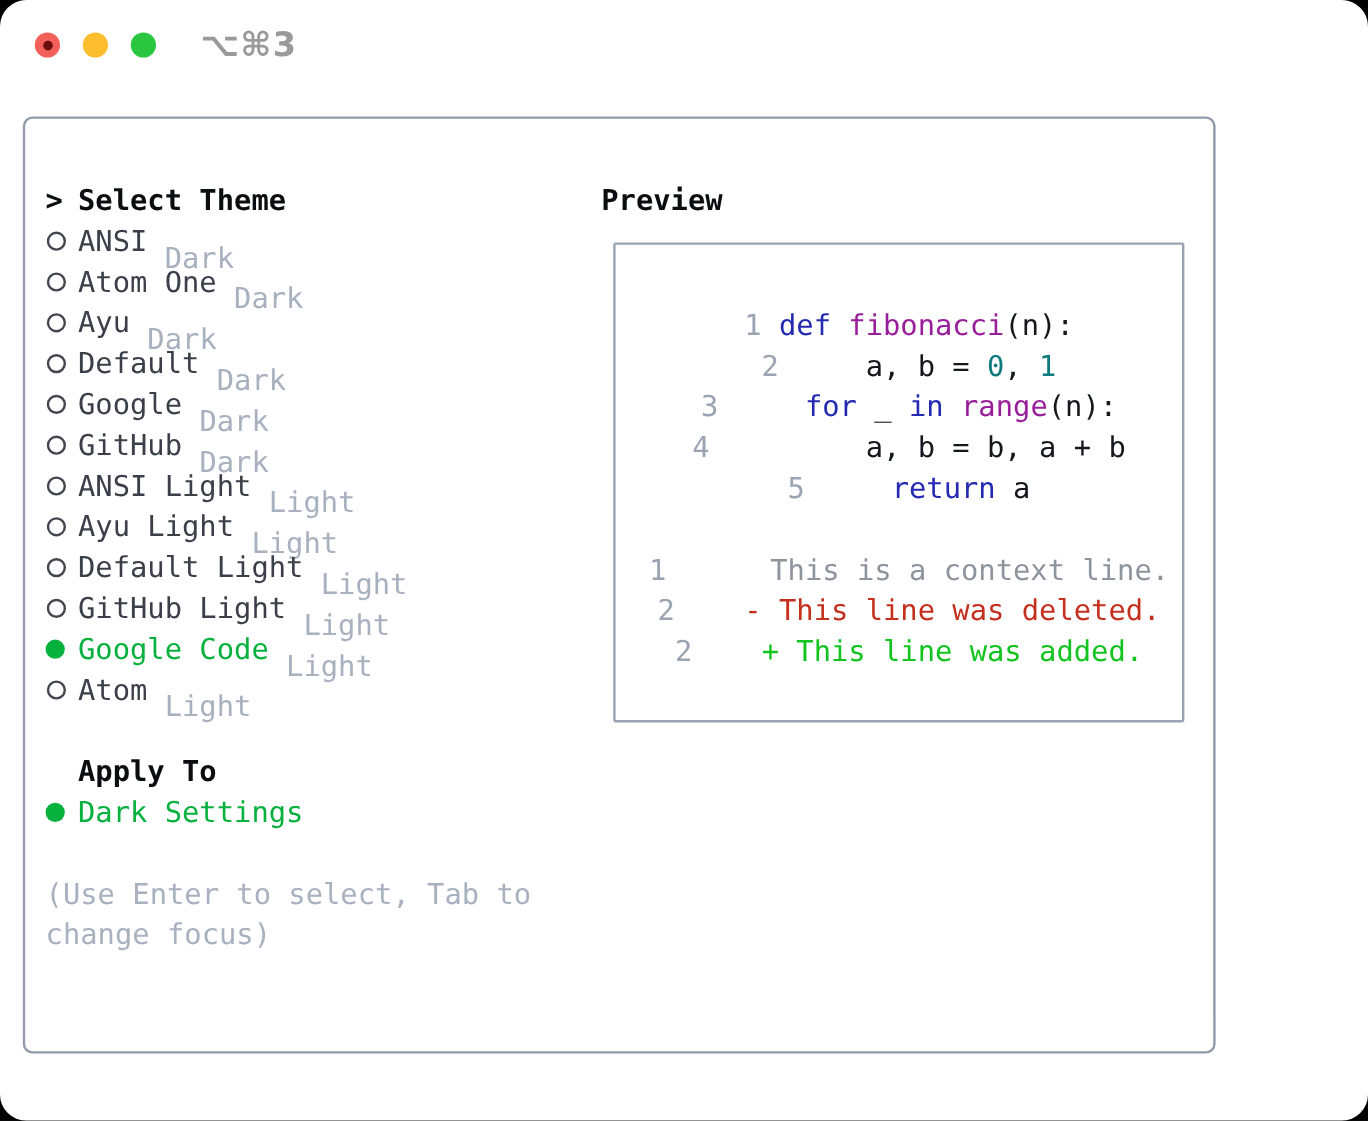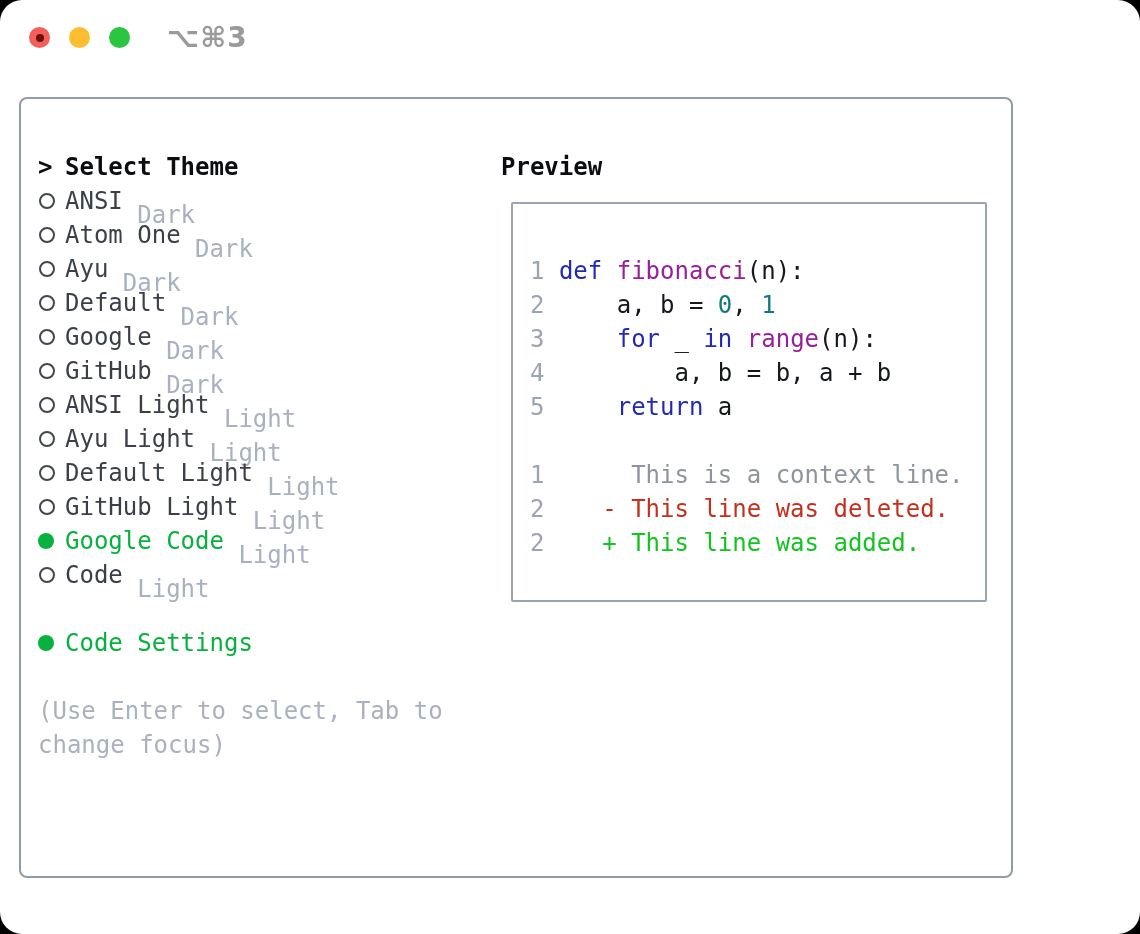--- a/index.html
+++ b/index.html
@@ -30,21 +30,21 @@
   .dot{width:16px;height:16px;border-radius:50%;background:var(--c-sel);margin-left:0px;}
   .hdr{font-weight:bold;color:#0b0d10;}
   .item-name{color:#3a3f49;}
   .item-name.selected{color:var(--c-sel);}
   .variant{color:#a8b1bf;margin-top:28px;}
   .hint{color:#a8b1bf;}
   .spacer{height:34px;}
   
   .preview-hdr{position:absolute;left:480px;top:51px;}
   .preview-box{position:absolute;left:490px;top:103px;width:476px;height:400px;
-    border:2px solid #9aa3b2;border-radius:2px;background:#fff;box-sizing:border-box;}
+    border:2px solid #9aa3b2;border-radius:2px;background:#fff;box-sizing:border-box;text-align:center;}
   .code{padding:50px 0 0 17px;font-size:24px;line-height:34px;white-space:pre;}
   .code div{height:34px;}
   .tok-num{color:#9aa4b2;}
   .tok-kw{color:var(--c-kw);}
   .tok-fn{color:var(--c-fn);}
   .tok-lit{color:var(--c-lit);}
   .tok-pl{color:#14171c;}
   .tok-ctx{color:#8d949e;}
   .tok-del{color:var(--c-del);}
   .tok-add{color:var(--c-add);}
@@ -69,23 +69,24 @@
         <div class="row"><span class="marker"><span class="ring"></span></span><span class="item-name">Atom One</span><span class="variant"> Dark</span></div>
         <div class="row"><span class="marker"><span class="ring"></span></span><span class="item-name">Ayu</span><span class="variant"> Dark</span></div>
         <div class="row"><span class="marker"><span class="ring"></span></span><span class="item-name">Default</span><span class="variant"> Dark</span></div>
         <div class="row"><span class="marker"><span class="ring"></span></span><span class="item-name">Google</span><span class="variant"> Dark</span></div>
         <div class="row"><span class="marker"><span class="ring"></span></span><span class="item-name">GitHub</span><span class="variant"> Dark</span></div>
         <div class="row"><span class="marker"><span class="ring"></span></span><span class="item-name">ANSI Light</span><span class="variant"> Light</span></div>
         <div class="row"><span class="marker"><span class="ring"></span></span><span class="item-name">Ayu Light</span><span class="variant"> Light</span></div>
         <div class="row"><span class="marker"><span class="ring"></span></span><span class="item-name">Default Light</span><span class="variant"> Light</span></div>
         <div class="row"><span class="marker"><span class="ring"></span></span><span class="item-name">GitHub Light</span><span class="variant"> Light</span></div>
         <div class="row"><span class="marker"><span class="dot"></span></span><span class="item-name selected">Google Code</span><span class="variant"> Light</span></div>
-        <div class="row"><span class="marker"><span class="ring"></span></span><span class="item-name">Code</span><span class="variant"> Light</span></div>
+        <div class="row"><span class="marker"><span class="ring"></span></span><span class="item-name">Atom</span><span class="variant"> Light</span></div>
         <div class="spacer"></div>
-        <div class="row"><span class="marker"><span class="dot"></span></span><span class="item-name selected">Code Settings</span></div>
+        <div class="row"><span class="marker"></span><span class="hdr">Apply To</span></div>
+        <div class="row"><span class="marker"><span class="dot"></span></span><span class="item-name selected">Dark Settings</span></div>
         <div class="spacer"></div>
         <div class="row"><span class="hint">(Use Enter to select, Tab to</span></div>
         <div class="row"><span class="hint">change focus)</span></div>
       </div>
     <div class="row preview-hdr">
       <span class="hdr">Preview</span>
     </div>
     <div class="preview-box">
       <div class="code" id="code"><div><span class="tok-num">1 </span><span class="tok-kw">def</span><span class="tok-pl"> </span><span class="tok-fn">fibonacci</span><span class="tok-pl">(n):</span></div><div><span class="tok-num">2 </span><span class="tok-pl">    a, b = </span><span class="tok-lit">0</span><span class="tok-pl">, </span><span class="tok-lit">1</span></div><div><span class="tok-num">3 </span><span class="tok-pl">    </span><span class="tok-kw">for</span><span class="tok-pl"> _ </span><span class="tok-kw">in</span><span class="tok-pl"> </span><span class="tok-fn">range</span><span class="tok-pl">(n):</span></div><div><span class="tok-num">4 </span><span class="tok-pl">        a, b = b, a + b</span></div><div><span class="tok-num">5 </span><span class="tok-pl">    </span><span class="tok-kw">return</span><span class="tok-pl"> a</span></div><div>&nbsp;</div><div><span class="tok-num">1 </span><span class="tok-ctx">     This is a context line.</span></div><div><span class="tok-num">2 </span><span class="tok-pl">   </span><span class="tok-del">- This line was deleted.</span></div><div><span class="tok-num">2 </span><span class="tok-pl">   </span><span class="tok-add">+ This line was added.</span></div></div>
     </div>

